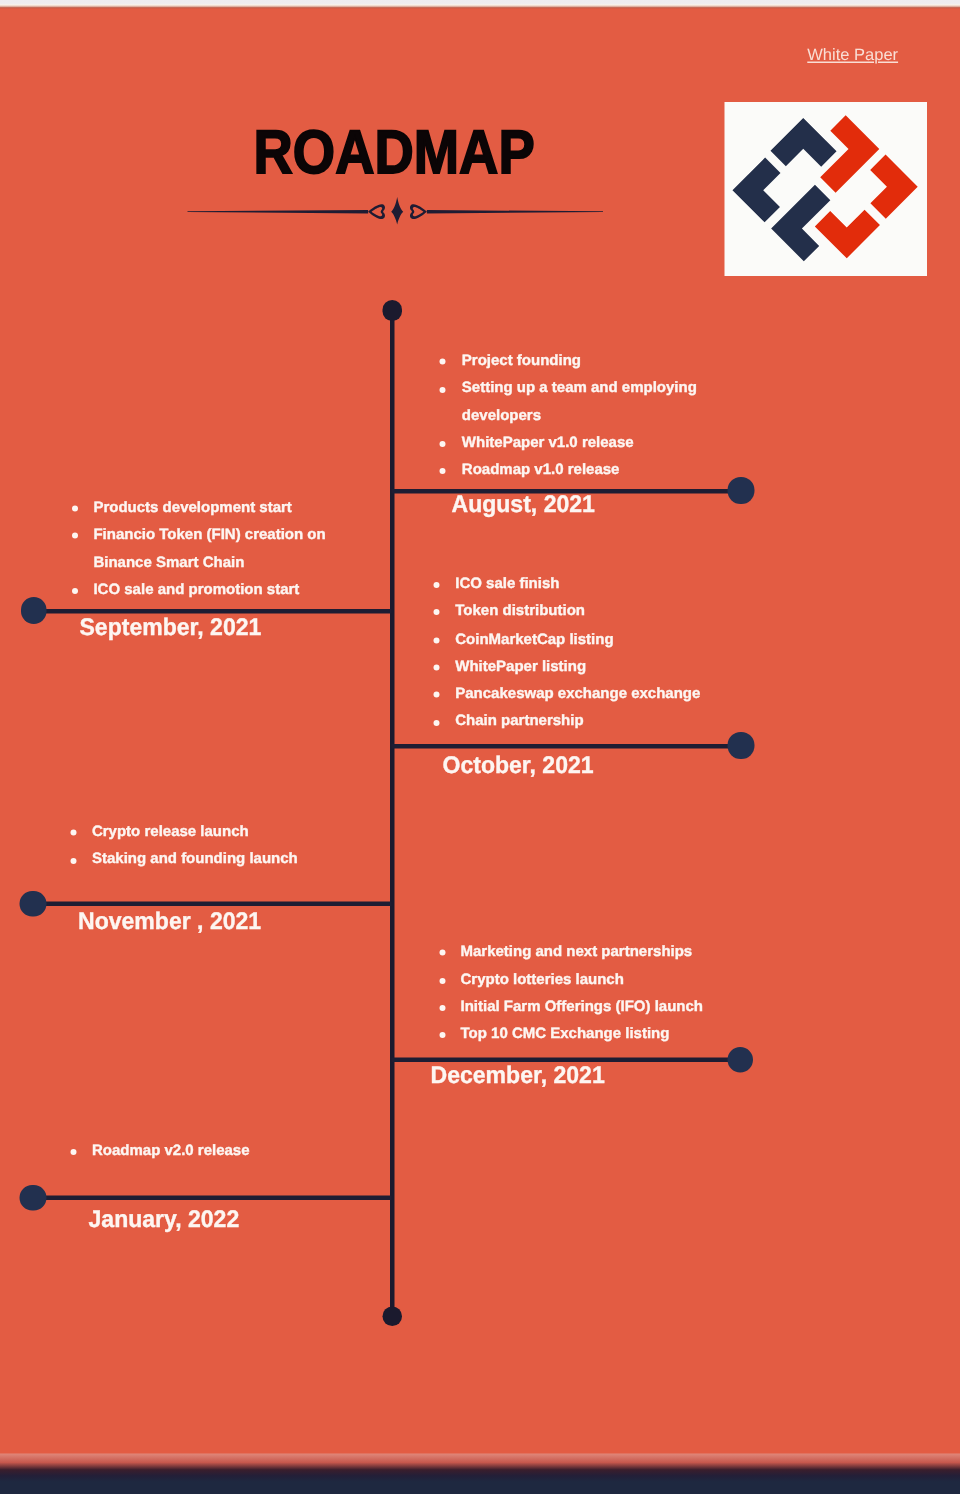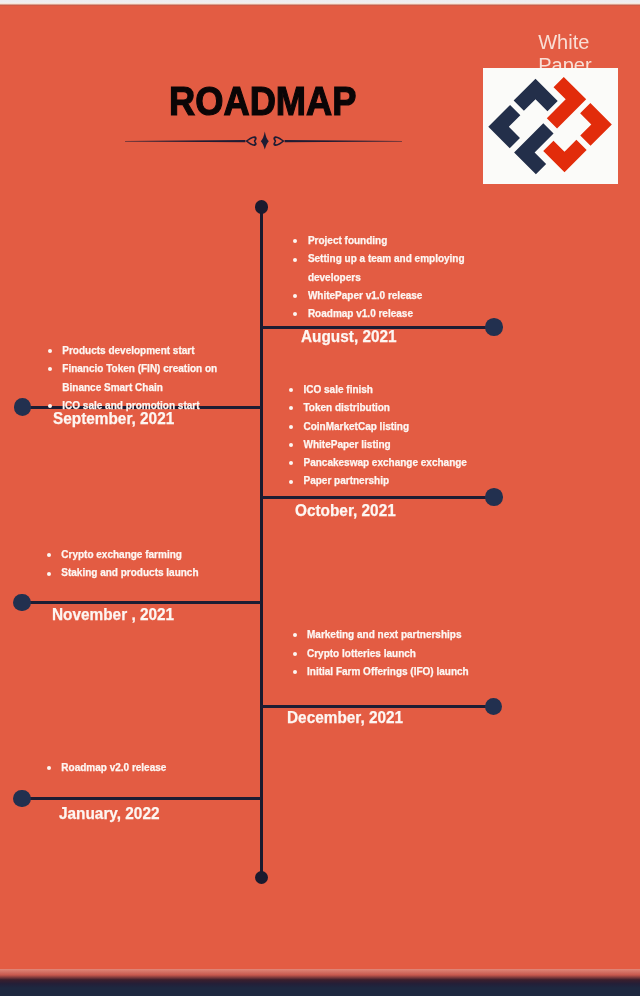--- a/index.html
+++ b/index.html
@@ -1,20 +1,20 @@
 <!DOCTYPE html>
 <html><head>
 <meta charset="utf-8">
 <title>Roadmap</title>
 <style>
   html,body{margin:0;padding:0;}
   body{width:640px;height:996px;overflow:hidden;background:#e35c43;
        font-family:"Liberation Sans",sans-serif;-webkit-font-smoothing:antialiased;}
   .page{position:relative;width:640px;height:996px;background:#e35c43;overflow:hidden;}
-  .wp{position:absolute;left:538.2px;top:31.2px;font-size:20px;color:#f9ded5;font-weight:400;letter-spacing:0;}
+  .wp{position:absolute;left:538.2px;top:31.2px;font-size:11px;color:#f9ded5;font-weight:400;letter-spacing:0;text-decoration:underline;}
   .title{position:absolute;left:168.7px;top:80.6px;font-size:41px;font-weight:bold;white-space:nowrap;
          color:#0b0506;line-height:1;transform:scaleX(0.885);transform-origin:left top;
          -webkit-text-stroke:1.2px #0b0506;}
   .logobox{position:absolute;left:483px;top:68px;width:135px;height:116px;background:#fbfbf9;}
   .divider{position:absolute;left:115px;top:128px;width:300px;height:26px;}
   .vline{position:absolute;left:259.7px;top:205px;width:3px;height:673px;background:#1b1a2e;}
   .tdot{position:absolute;width:13.3px;height:13.3px;border-radius:50%;background:#1b1a2e;}
   .hline{position:absolute;height:3px;background:#1e1d33;}
   .dot{position:absolute;width:17.6px;height:17.6px;border-radius:50%;background:#22304f;}
   ul.items{list-style:none;margin:0;padding:0;position:absolute;}
@@ -72,50 +72,51 @@
       <div class="dot" style="left: 485.2px; top: 318px;"></div>
       <ul class="items" style="left: 291.9px; top: 232.1px; width: 220px;">
         <li>Project founding</li>
         <li>Setting up a team and employing developers</li>
         <li>WhitePaper v1.0 release</li>
         <li>Roadmap v1.0 release</li>
       </ul>
       <div class="date" style="left: 300.8px; top: 327.6px;">August, 2021</div>
       <div class="hline" style="left: 22px; top: 405.5px; width: 239px;"></div>
       <div class="dot" style="left: 13.7px; top: 398px;"></div>
-      <ul class="items" style="left: 46.3px; top: 342px; width: 200px;">
+      <ul class="items" style="left: 46.3px; top: 330px; width: 200px;">
         <li>Products development start</li>
         <li>Financio Token (FIN) creation on Binance Smart Chain</li>
         <li>ICO sale and promotion start</li>
       </ul>
       <div class="date" style="left: 52.6px; top: 410.2px;">September, 2021</div>
       <div class="hline" style="left: 261px; top: 495.5px; width: 233px;"></div>
       <div class="dot" style="left: 485.2px; top: 488px;"></div>
       <ul class="items" style="left: 287.5px; top: 381px; width: 235px;">
         <li>ICO sale finish</li>
         <li>Token distribution</li>
         <li>CoinMarketCap listing</li>
         <li>WhitePaper listing</li>
         <li>Pancakeswap exchange exchange</li>
-        <li>Paper partnership</li>
+        <li>Chain partnership</li>
       </ul>
       <div class="date" style="left: 295.3px; top: 501.6px;">October, 2021</div>
       <div class="hline" style="left: 22px; top: 601px; width: 239px;"></div>
       <div class="dot" style="left: 13px; top: 593.5px;"></div>
       <ul class="items" style="left: 45.3px; top: 546.1px; width: 235px;">
-        <li>Crypto exchange farming</li>
-        <li>Staking and products launch</li>
+        <li>Crypto release launch</li>
+        <li>Staking and founding launch</li>
       </ul>
       <div class="date" style="left: 51.6px; top: 606.1px;">November , 2021</div>
       <div class="hline" style="left: 261px; top: 705px; width: 233px;"></div>
       <div class="dot" style="left: 484.8px; top: 697.5px;"></div>
       <ul class="items" style="left: 291px; top: 626.3px; width: 235px;">
         <li>Marketing and next partnerships</li>
         <li>Crypto lotteries launch</li>
         <li>Initial Farm Offerings (IFO) launch</li>
+        <li>Top 10 CMC Exchange listing</li>
       </ul>
       <div class="date" style="left: 286.7px; top: 709.25px;">December, 2021</div>
       <div class="hline" style="left: 22px; top: 797px; width: 239px;"></div>
       <div class="dot" style="left: 13px; top: 789.5px;"></div>
       <ul class="items" style="left: 45.3px; top: 758.9px; width: 235px;">
         <li>Roadmap v2.0 release</li>
       </ul>
       <div class="date" style="left: 58.6px; top: 804.6px;">January, 2022</div>
     </div>
 

